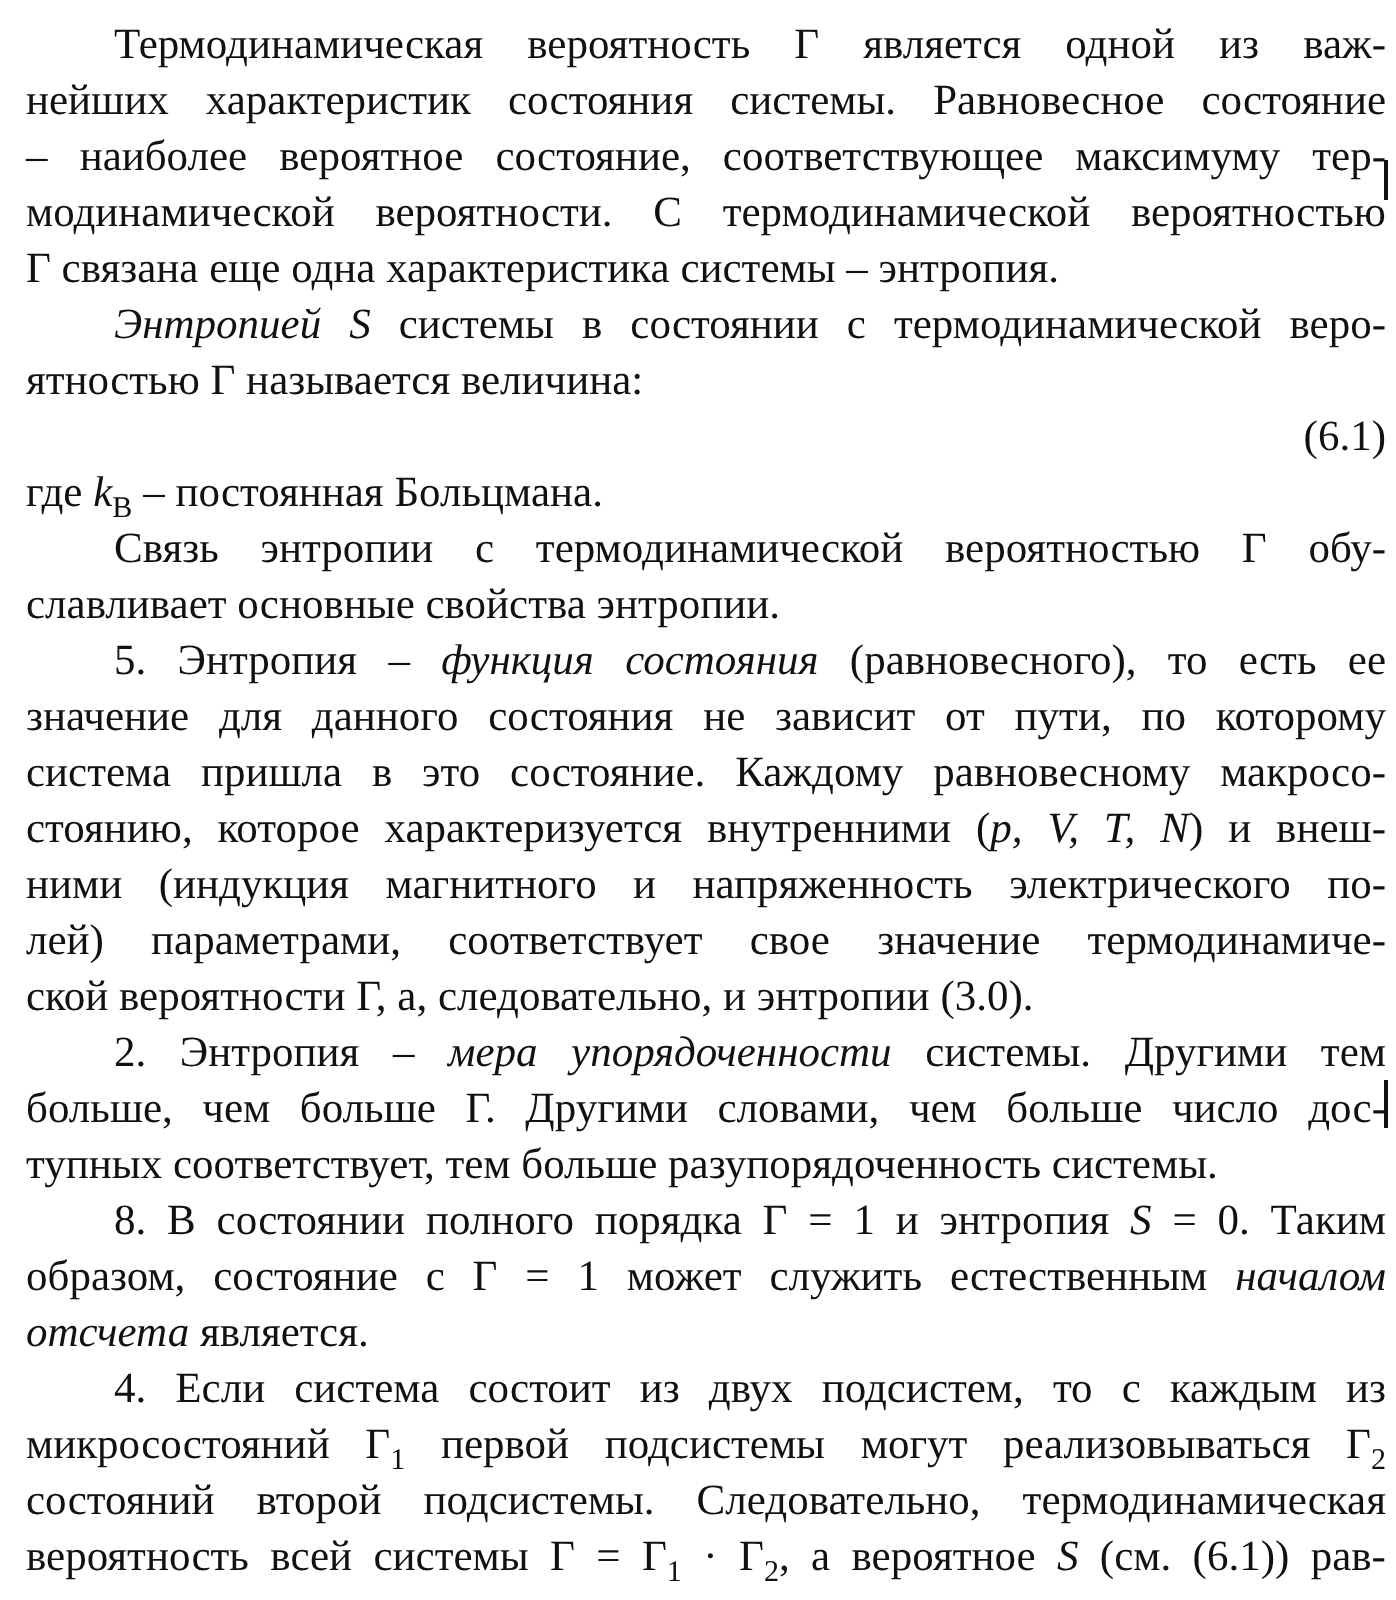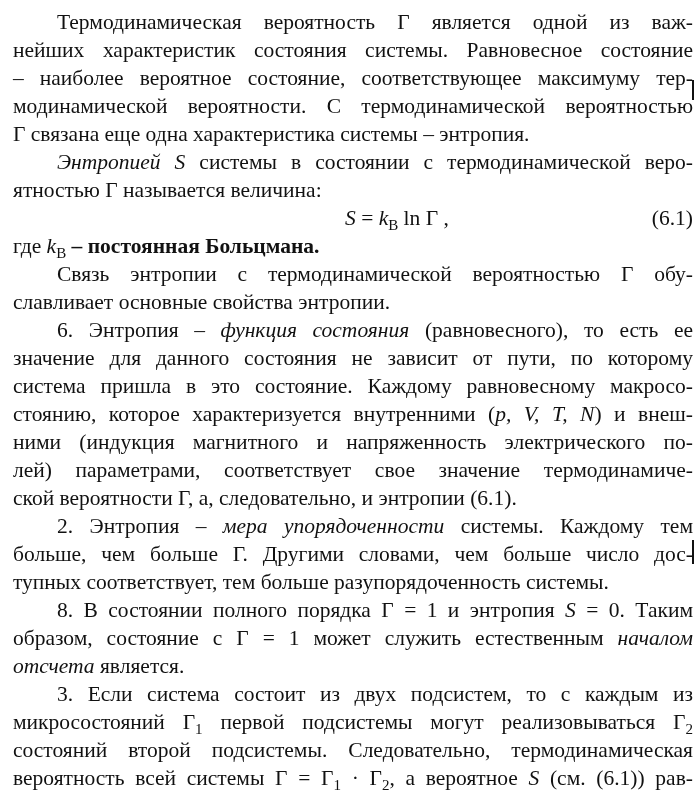--- a/index.html
+++ b/index.html
@@ -32,46 +32,45 @@
   <div class="line indent" style="top:8px">Термодинамическая вероятность Γ является одной из важ-</div>
   <div class="line" style="top:36px">нейших характеристик состояния системы. Равновесное состояние</div>
   <div class="line" style="top:64px">– наиболее вероятное состояние, соответствующее максимуму тер-</div>
   <div class="line" style="top:92px">модинамической вероятности. С термодинамической вероятностью</div>
   <div class="line last" style="top:120px">Γ связана еще одна характеристика системы – энтропия.</div>
 
   <div class="line indent" style="top:148px"><span class="it">Энтропией S</span><span> системы в состоянии с термодинамической веро-</span></div>
   <div class="line last" style="top:176px">ятностью Γ называется величина:</div>
 
   <div class="line center" style="top:204px">
-    <span class="eq"><span class="it">S</span><span> = </span><span class="it">k</span><sub>B</sub><span> ln Γ ,</span></span>
     <span class="eqnum">(6.1)</span>
   </div>
 
-  <div class="line last" style="top:232px"><span>где </span><span class="it">k</span><sub>B</sub><b style="font-weight:bold"> – постоянная Больцмана.</b></div>
+  <div class="line last" style="top:232px"><span>где </span><span class="it">k</span><sub>B</sub><b style="font-weight:normal"> – постоянная Больцмана.</b></div>
 
   <div class="line indent" style="top:260px">Связь энтропии с термодинамической вероятностью Γ обу-</div>
   <div class="line last" style="top:288px">славливает основные свойства энтропии.</div>
 
-  <div class="line indent" style="top:316px"><span>6. Энтропия – </span><span class="it">функция состояния</span><span> (равновесного), то есть ее</span></div>
+  <div class="line indent" style="top:316px"><span>5. Энтропия – </span><span class="it">функция состояния</span><span> (равновесного), то есть ее</span></div>
   <div class="line" style="top:344px">значение для данного состояния не зависит от пути, по которому</div>
   <div class="line" style="top:372px">система пришла в это состояние. Каждому равновесному макросо-</div>
   <div class="line" style="top:400px"><span>стоянию, которое характеризуется внутренними (</span><span class="it">p, V, T, N</span><span>) и внеш-</span></div>
   <div class="line" style="top:428px">ними (индукция магнитного и напряженность электрического по-</div>
   <div class="line" style="top:456px">лей) параметрами, соответствует свое значение  термодинамиче-</div>
-  <div class="line last" style="top:484px">ской вероятности Γ, а, следовательно, и энтропии (6.1).</div>
+  <div class="line last" style="top:484px">ской вероятности Γ, а, следовательно, и энтропии (3.0).</div>
 
-  <div class="line indent" style="top:512px"><span>2. Энтропия – </span><span class="it">мера упорядоченности</span><span> системы. Каждому тем</span></div>
+  <div class="line indent" style="top:512px"><span>2. Энтропия – </span><span class="it">мера упорядоченности</span><span> системы. Другими тем</span></div>
   <div class="line" style="top:540px">больше, чем больше Γ. Другими словами, чем больше число дос-</div>
   <div class="line last" style="top:568px">тупных соответствует, тем больше разупорядоченность системы.</div>
 
   <div class="line indent" style="top:596px"><span>8. В состоянии полного порядка Γ = 1 и энтропия </span><span class="it">S</span><span> = 0. Таким</span></div>
   <div class="line" style="top:624px"><span>образом, состояние с Γ = 1 может служить естественным </span><span class="it">началом</span></div>
   <div class="line last" style="top:652px"><span class="it">отсчета</span><span> является.</span></div>
 
-  <div class="line indent" style="top:680px">3. Если система состоит из двух подсистем, то с каждым из</div>
+  <div class="line indent" style="top:680px">4. Если система состоит из двух подсистем, то с каждым из</div>
   <div class="line" style="top:708px"><span>микросостояний Γ</span><sub>1</sub><span> первой подсистемы могут реализовываться Γ</span><sub>2</sub></div>
   <div class="line" style="top:736px">состояний второй подсистемы. Следовательно, термодинамическая</div>
   <div class="line" style="top:764px"><span>вероятность всей  системы Γ = Γ</span><sub>1</sub><span> · Γ</span><sub>2</sub><span>,  а вероятное </span><span class="it">S</span><span> (см. (6.1)) рав-</span></div>
   <div class="line last" style="top:792px">на</div>
 </div>
 
 <div class="cursor-mark" style="left:692px; top:80px; height:20px;"></div>
 <div class="cursor-mark" style="left:692px; top:540px; height:24px;"></div>
 
 </body></html>

